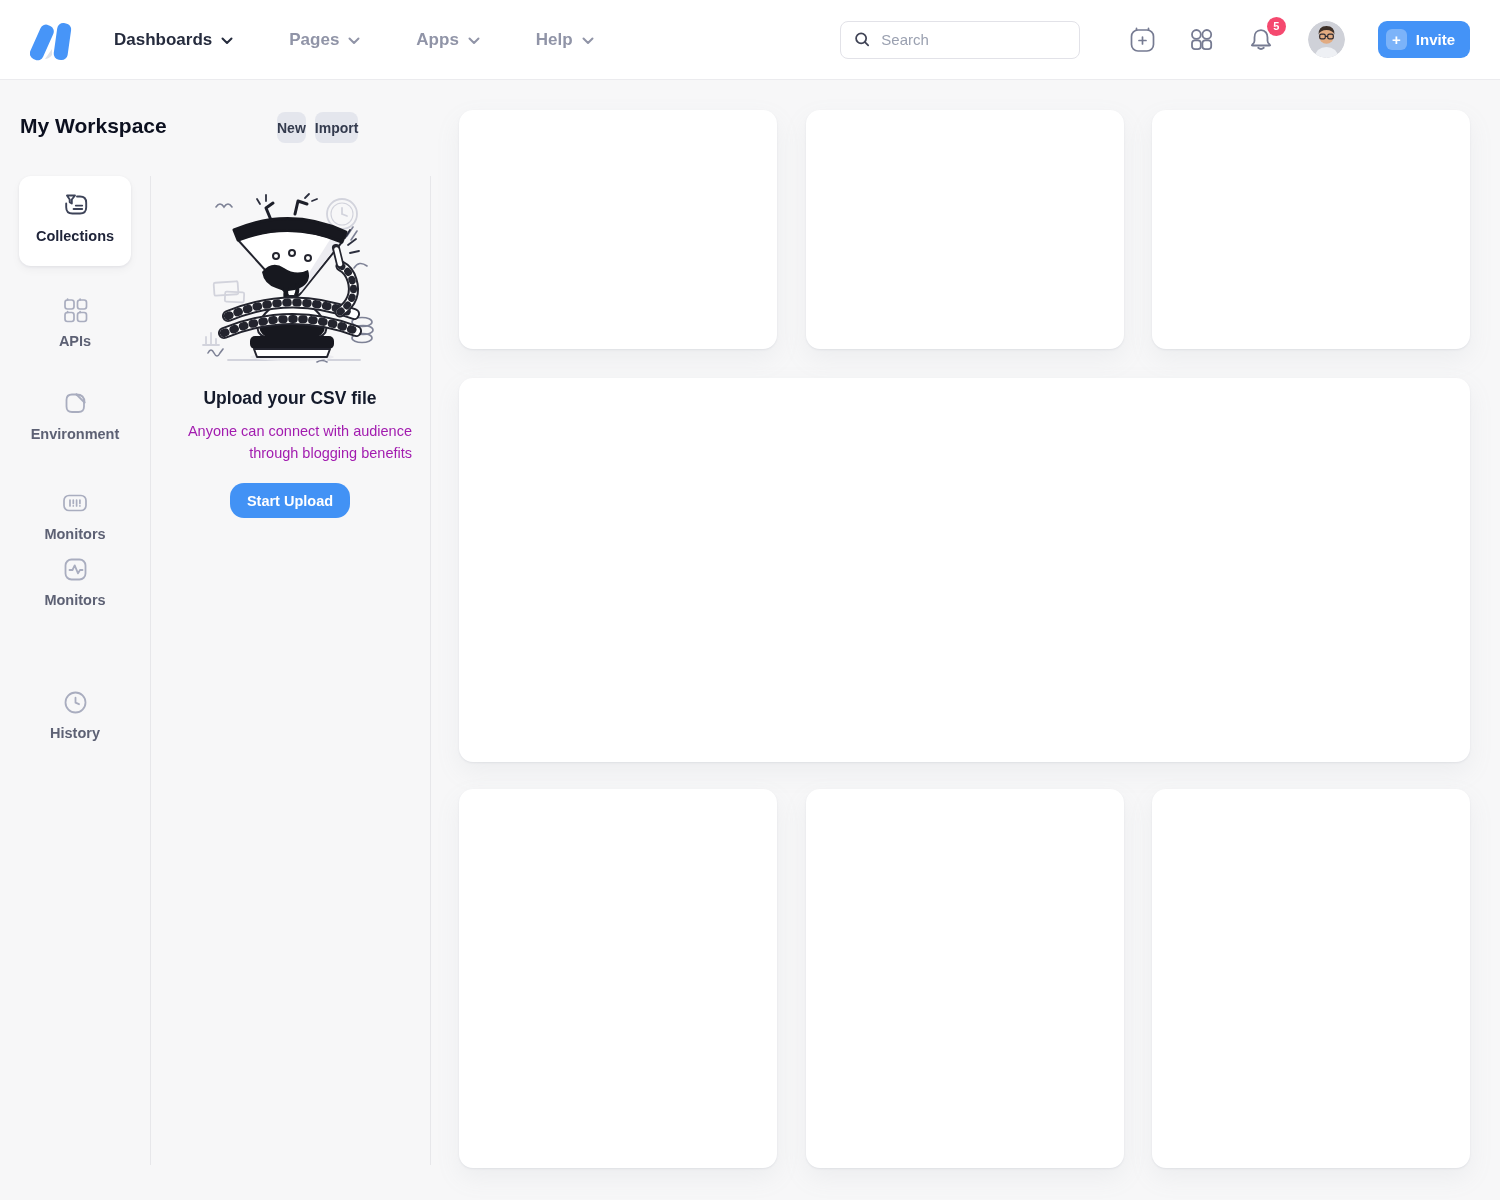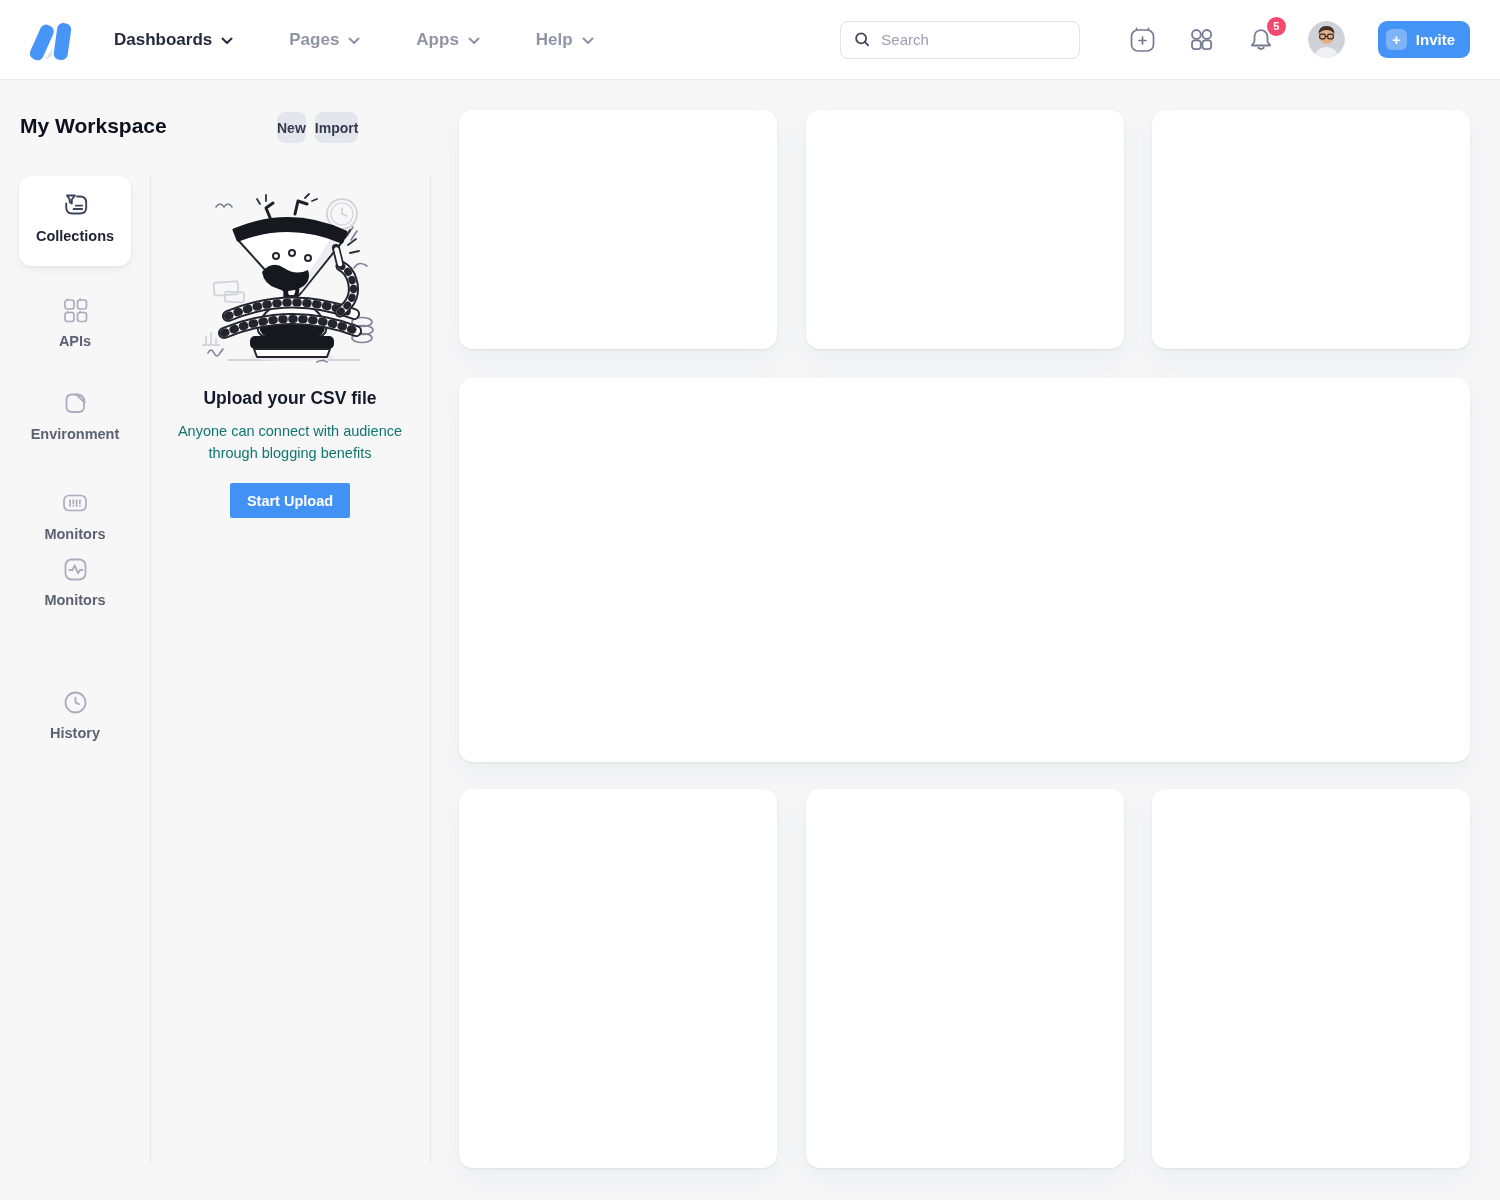--- a/index.html
+++ b/index.html
@@ -71,24 +71,24 @@
   .rail-item.active {
     top:176px; height:90px; background:#ffffff; border-radius:12px;
     box-shadow:0 1px 3px rgba(30,34,60,0.07), 0 4px 10px rgba(30,34,60,0.04);
     padding-top:15px;
   }
   .rail-item.active .lbl { color:#20253a; font-weight:700; }
   
   .upload-panel { position:absolute; left:150px; top:192px; width:280px; text-align:center; }
   .upload-panel svg.illus { display:block; margin:0 auto; }
   .upload-title { margin-top:16px; font-size:17.5px; font-weight:700; color:#141a2b; }
-  .upload-desc { margin:11px 18px 0; font-size:14.5px; line-height:22px; color:#0f766e; }
+  .upload-desc { margin:11px 18px 0; font-size:14.5px; line-height:22px; color:#a21caf;text-align:right; }
   .upload-btn {
     margin-top:19px; height:35px; padding:0 17px; background:#4292f5; border:none;
-    border-radius:2px; color:#fff; font-size:14.5px; font-weight:600; cursor:pointer;
+    border-radius:14px; color:#fff; font-size:14.5px; font-weight:600; cursor:pointer;
     font-family:"Liberation Sans", sans-serif;
   }
   
   .card {
     position:absolute; background:#ffffff; border-radius:14px;
     box-shadow:0 1px 2px rgba(150,153,170,0.18), 0 10px 24px rgba(150,153,170,0.10);
   }
   .card.c-t1 { left:459px; top:110px; width:318px; height:239px; }
   .card.c-t2 { left:806px; top:110px; width:318px; height:239px; }
   .card.c-t3 { left:1152px; top:110px; width:318px; height:239px; }

